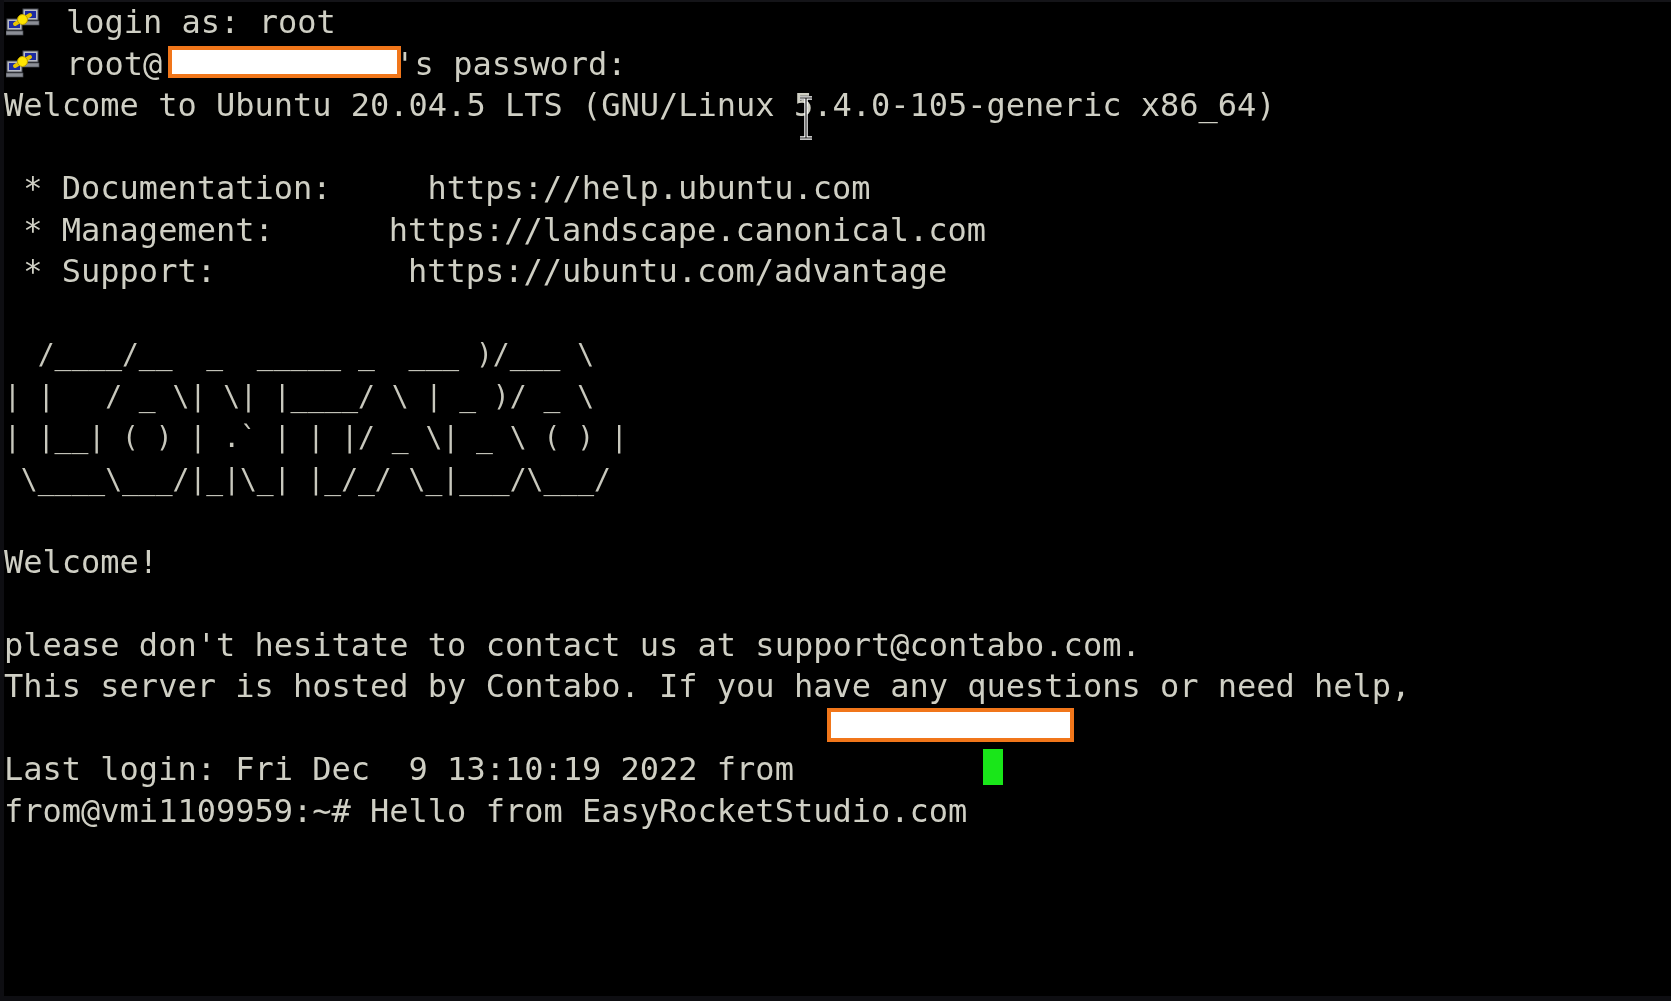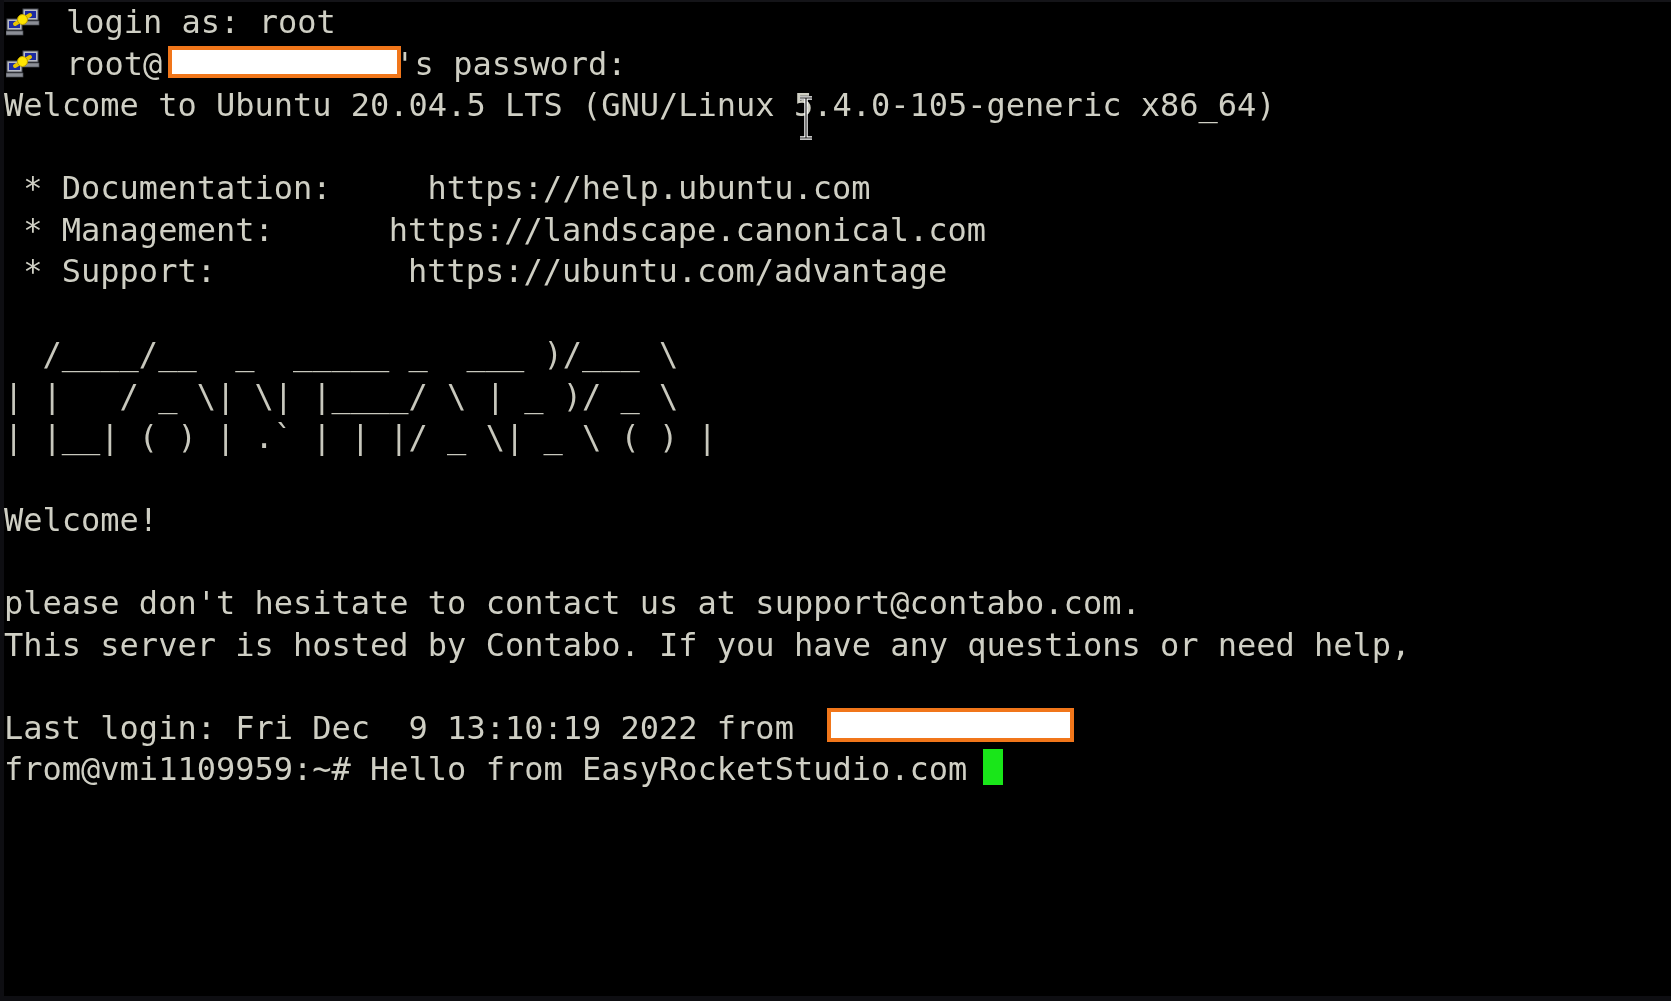--- a/index.html
+++ b/index.html
@@ -115,21 +115,21 @@
     height: 44px;
     pointer-events: none;
   }
 
   
   .art {
     height: 41.5px;
     line-height: 41.5px;
     white-space: pre;
     font-family: "DejaVu Sans Mono", "Liberation Mono", monospace;
-    font-size: 32px;
+    font-size: 28px;
     color: #c8c8bd;
   }
 </style>
 </head>
 <body>
 
 <div id="terminal">
 
   <div id="frame-top"></div>
   <div id="frame-left"></div>
@@ -167,20 +167,21 @@
 
     <div class="line"> <span>*</span> <span>Management:</span><span style="display:inline-block;width:115px;"></span><span>https://landscape.canonical.com</span></div>
 
     <div class="line"> <span>*</span> <span>Support:</span><span style="display:inline-block;width:192px;"></span><span>https://ubuntu.com/advantage</span></div>
 
     <div class="line blank">.</div>
 
     <div class="art">  /____/__  _  _____ _  ___ )/___ \</div>
     <div class="art">| |   / _ \| \| |____/ \ | _ )/ _ \</div>
     <div class="art">| |__| ( ) | .` | | |/ _ \| _ \ ( ) |</div>
+    <div class="art"> \____\___/|_|\_| |_/_/ \_|___/\___/</div>
 
     <div class="line blank">.</div>
 
     <div class="line">Welcome!</div>
 
     <div class="line blank">.</div>
 
     <div class="line">please don't hesitate to contact us at support@contabo.com.</div>
     <div class="line">This server is hosted by Contabo. If you have any questions or need help,</div>
 

